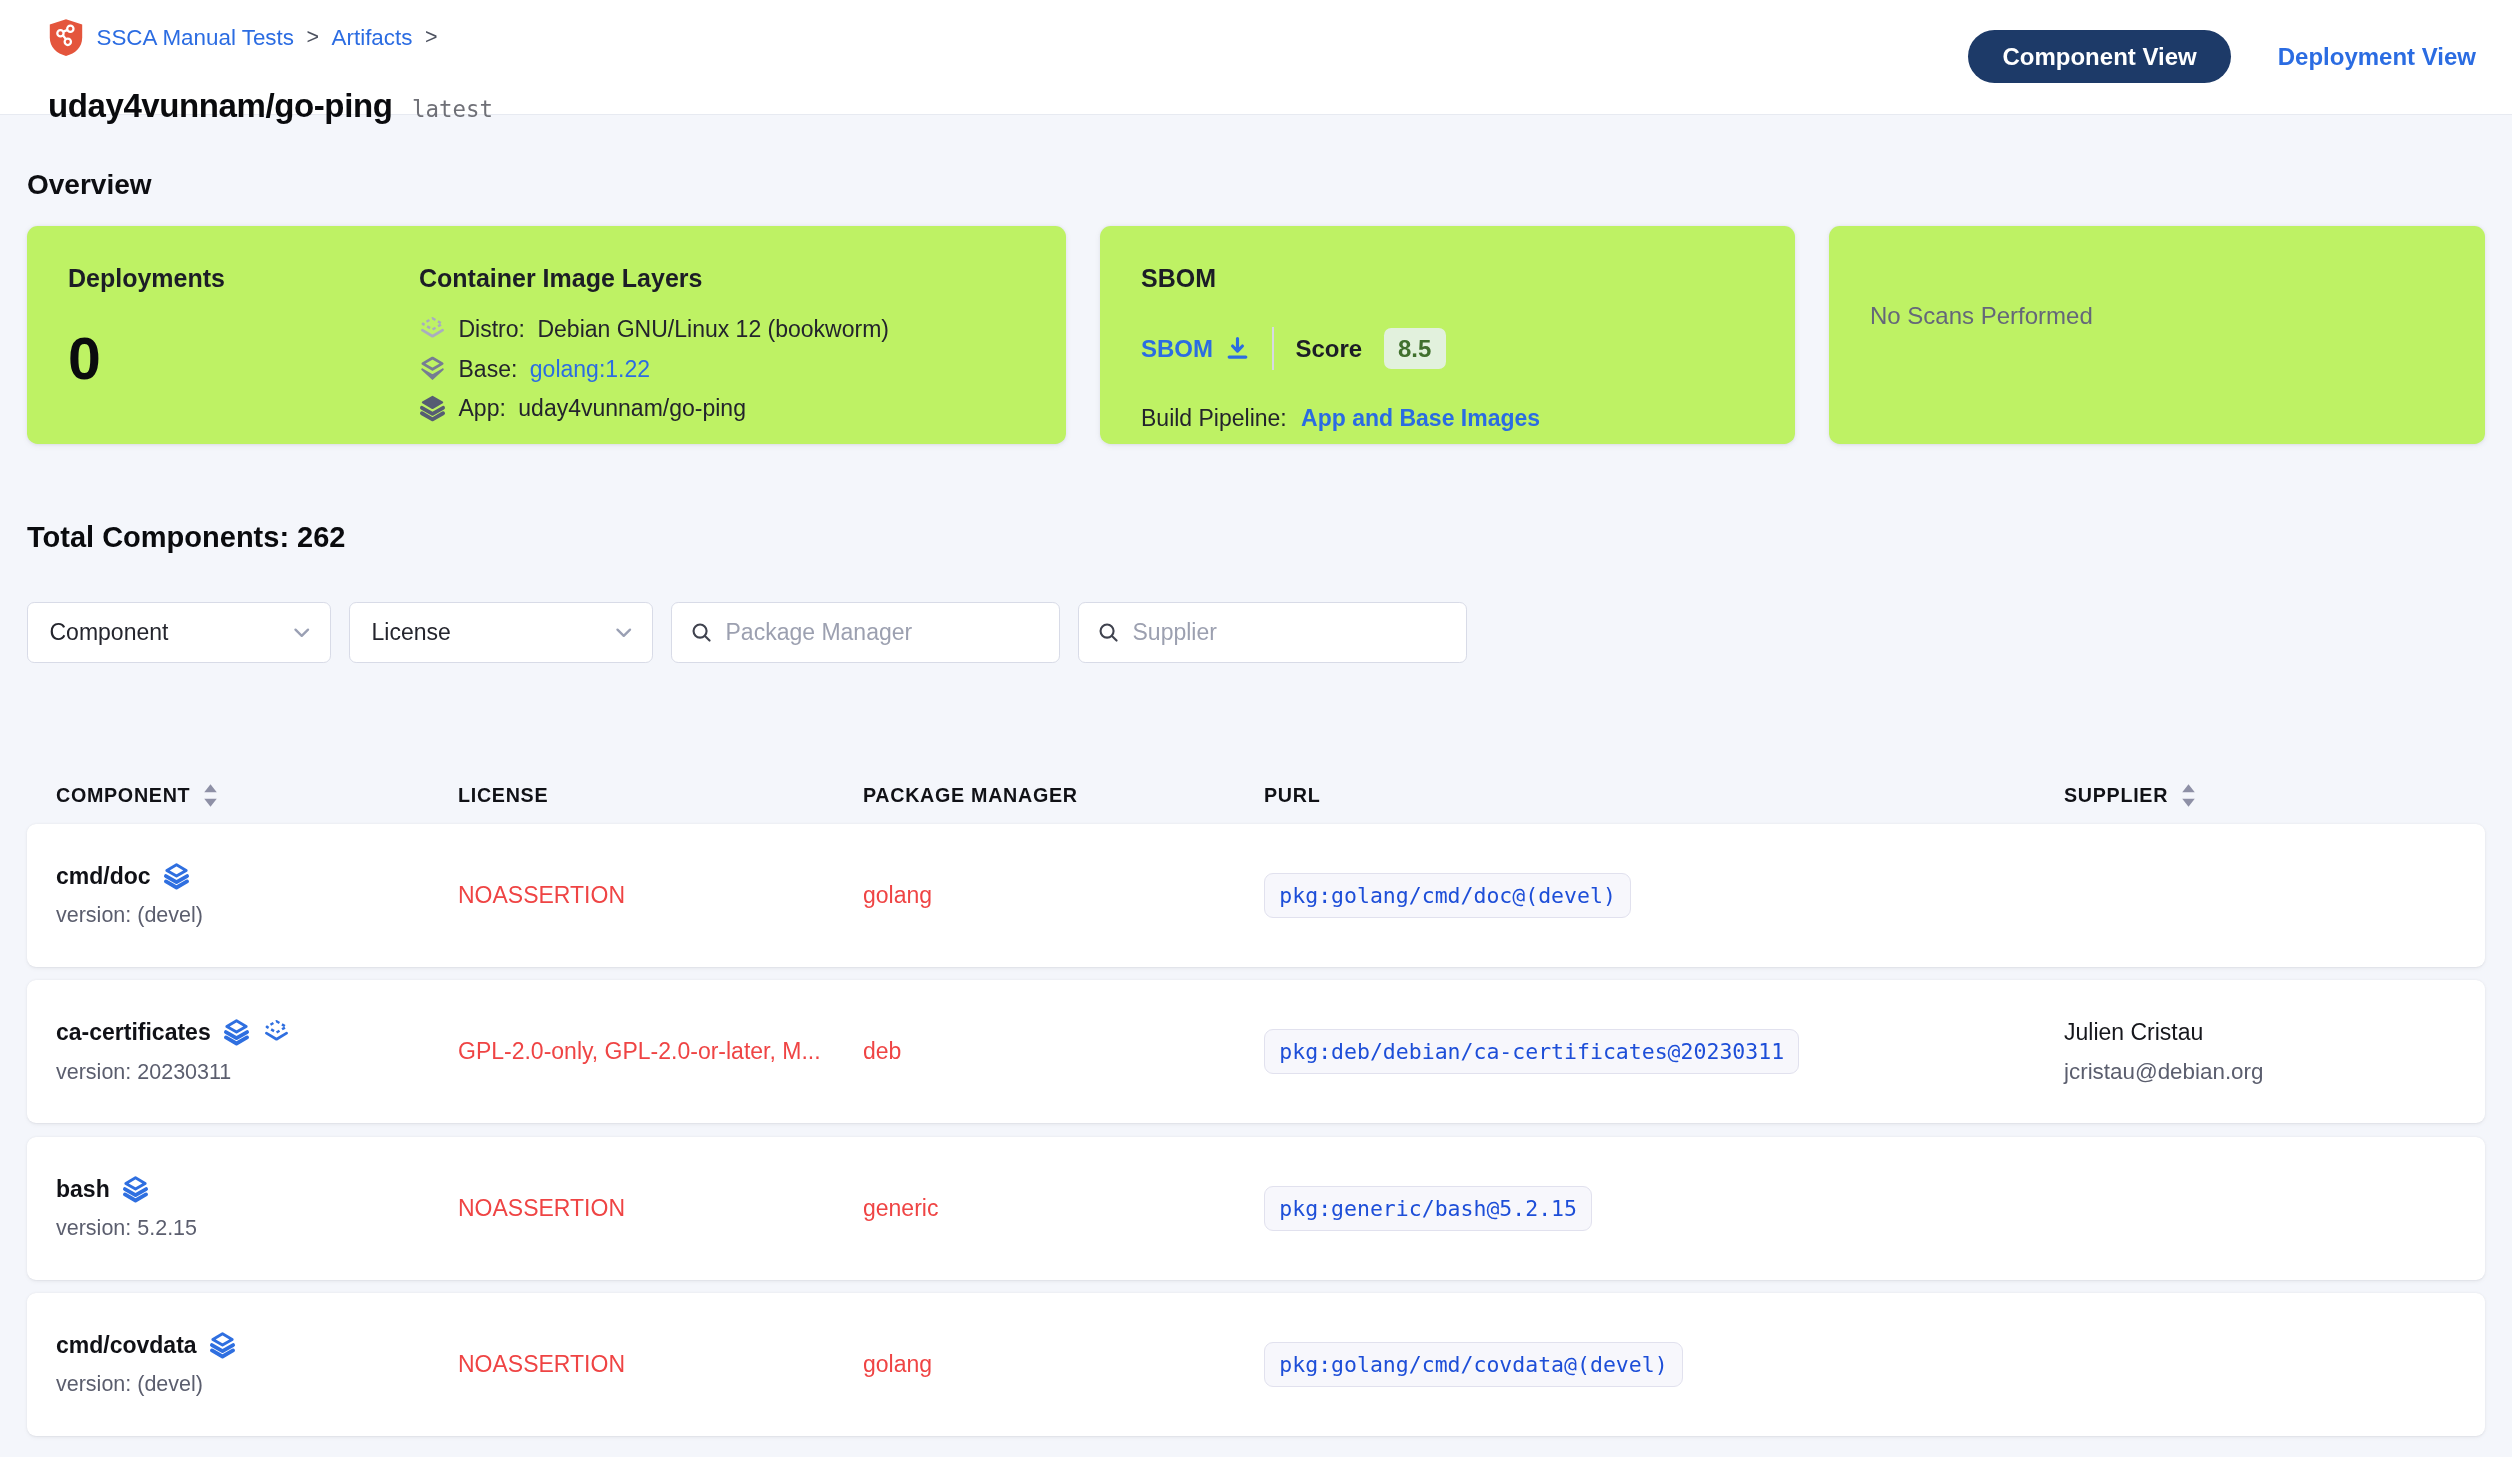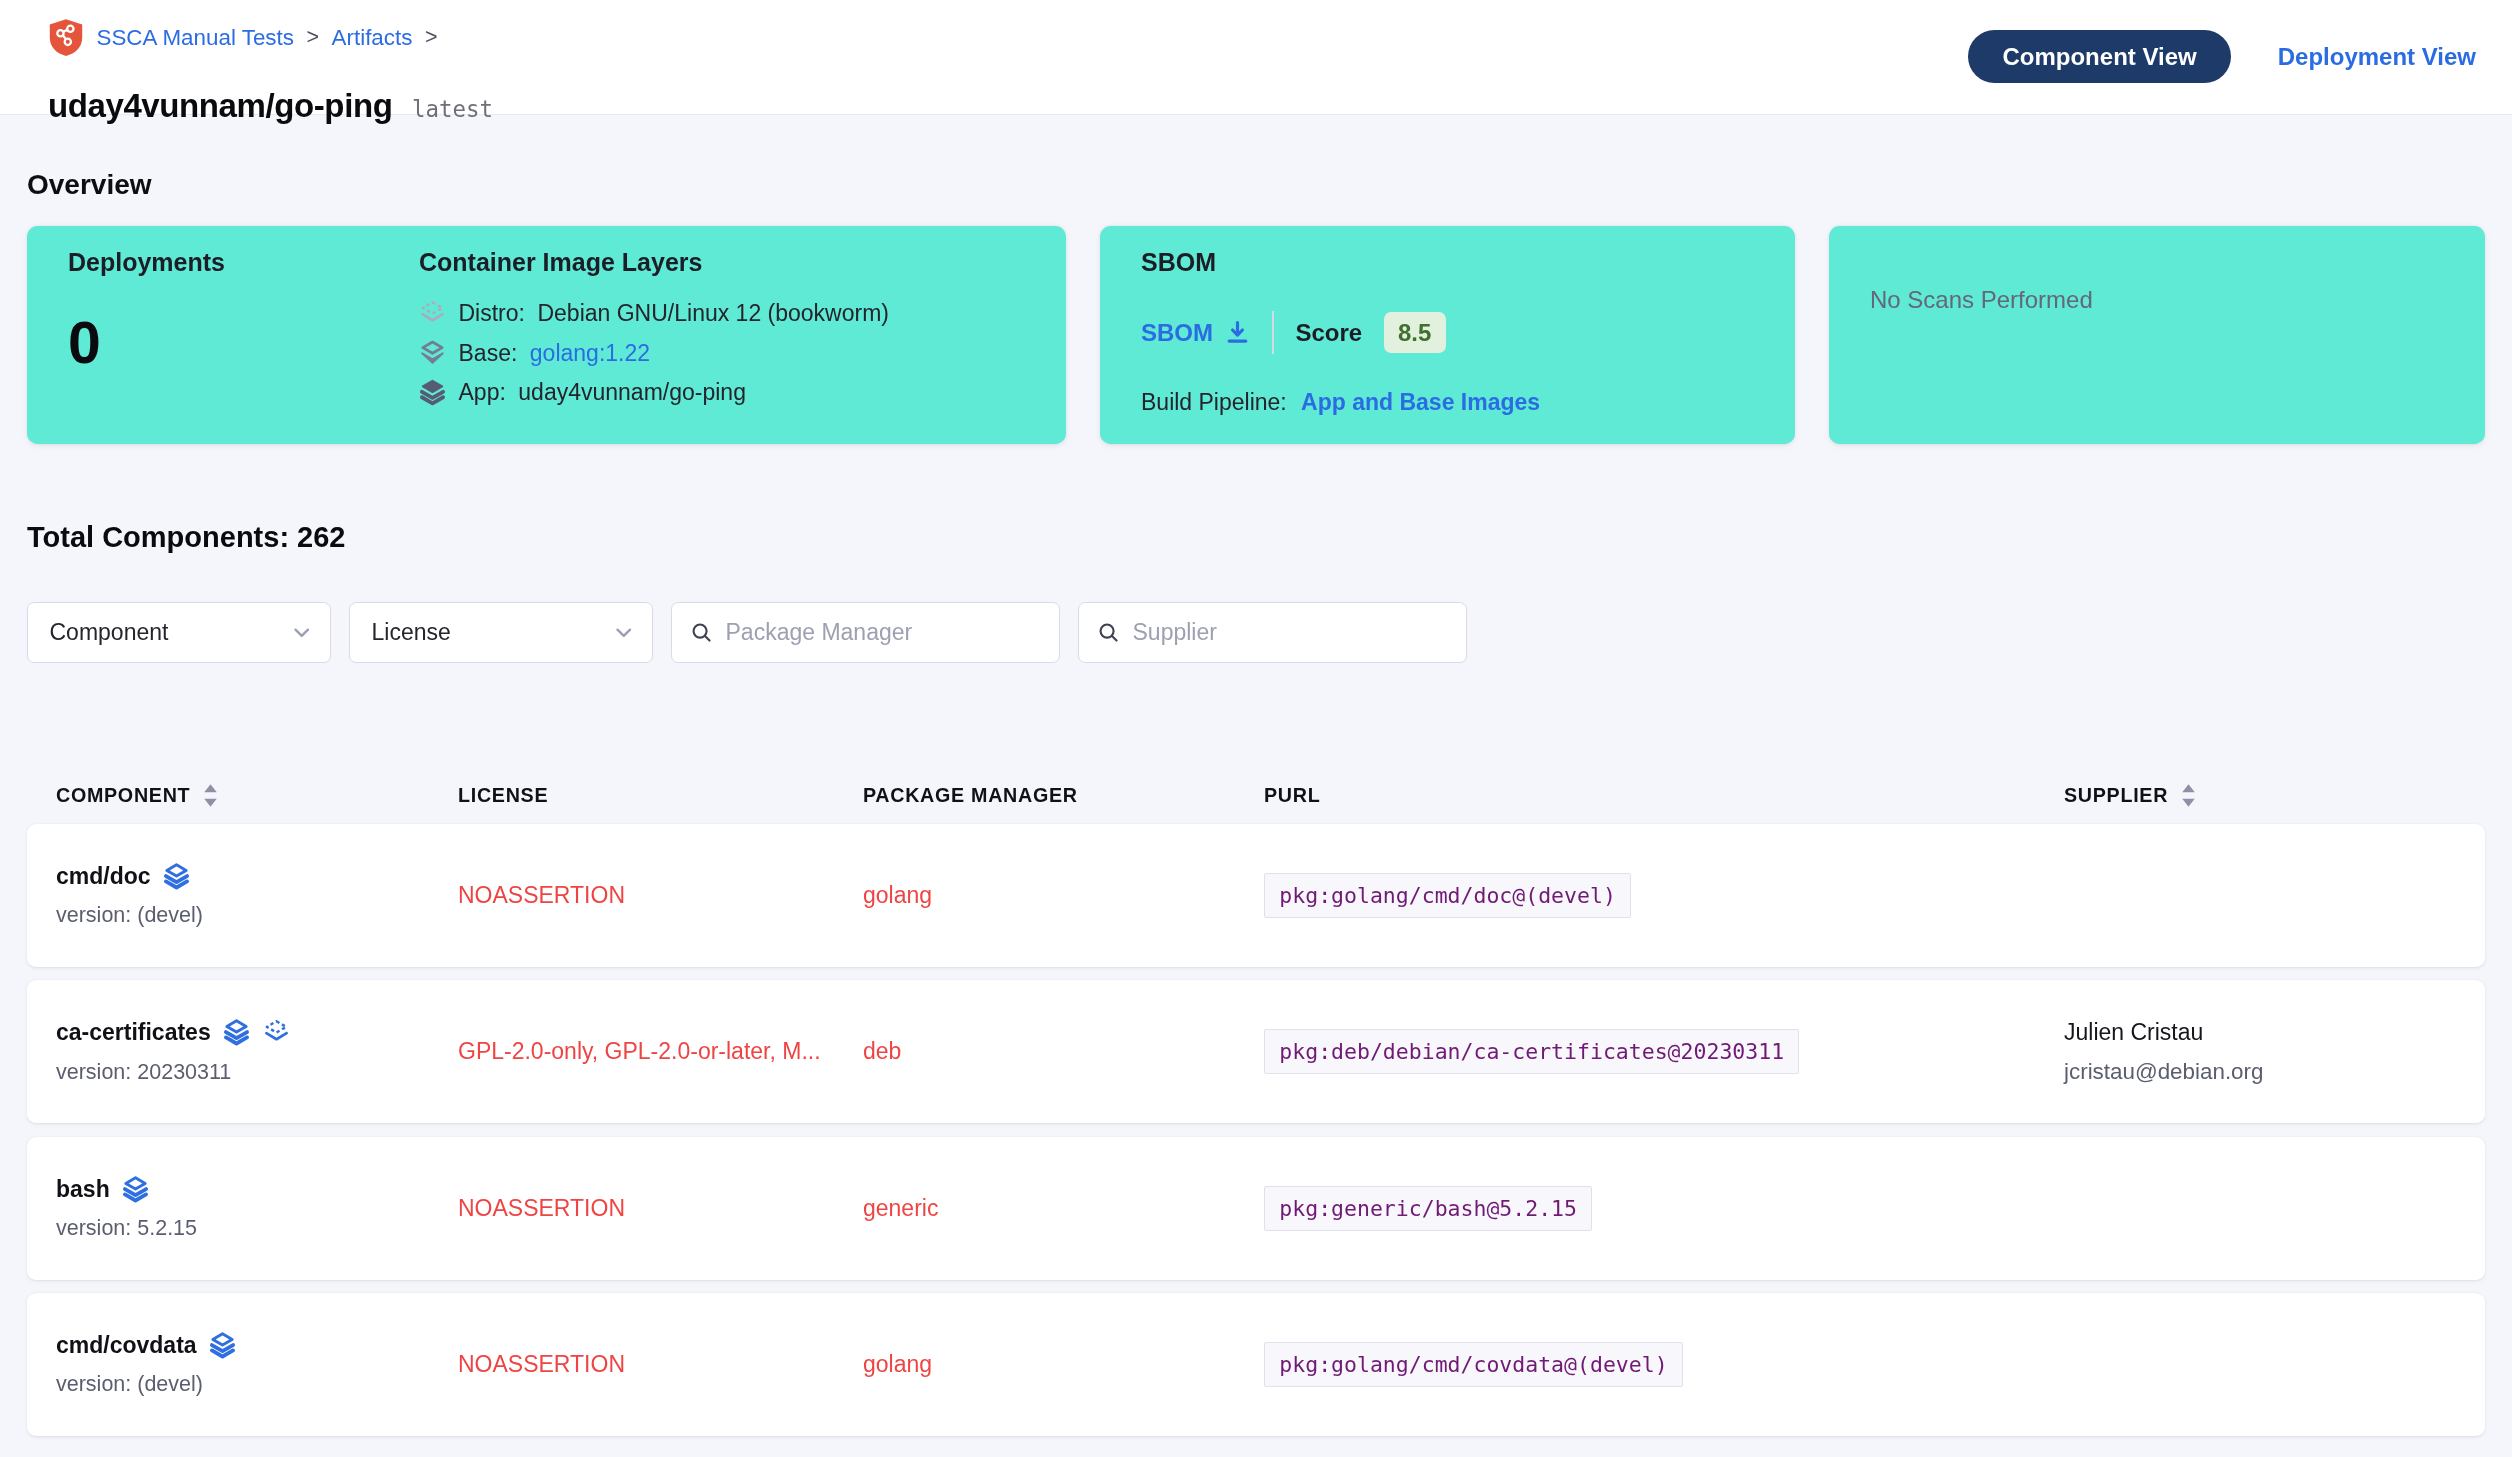--- a/index.html
+++ b/index.html
@@ -32,23 +32,23 @@
     padding: 12.5px 34px; border-radius: 894px; border: none; cursor: pointer;
     font-family: "Liberation Sans", sans-serif;
   }
   .link-view { color: #2b6ce2; font-weight: bold; font-size: 24px; text-decoration: none; }
 
   
   .content { padding: 0 27px; }
   .overview-heading { margin-top: 54px; font-size: 28px; font-weight: bold; color: #0d0e12; }
   .cards-row { display: flex; gap: 34px; margin-top: 25px; }
   .card {
-    background: #5eead4; border-radius: 10.7px; height: 218px;
+    background: #bef264; border-radius: 10.7px; height: 218px;
     box-shadow: 0 1.8px 7.2px rgba(40,41,61,.05), 0 0.9px 2.7px rgba(96,97,112,.10);
-    padding: 22px 41px;
+    padding: 38px 41px;
   }
   .card-title { font-size: 25px; font-weight: bold; color: #1c1d26; }
   .card-combined { width: 1039px; display: flex; }
   .col-deployments { width: 351px; }
   .deploy-count { font-size: 59px; font-weight: bold; color: #0a0b0e; margin-top: 32px; }
   .col-layers { flex: 1; }
   .layer-rows { margin-top: 23px; display: flex; flex-direction: column; gap: 12.5px; }
   .layer-row { display: flex; align-items: center; gap: 12.5px; font-size: 23px; color: #23242c; }
   .layer-row a { color: #2b6ce2; text-decoration: none; }
   .card-sbom { width: 695px; }
@@ -88,22 +88,22 @@
   .row-card {
     background: #ffffff; border-radius: 9px; height: 143px; margin-bottom: 13.4px;
     box-shadow: 0 1.8px 5.4px rgba(40,41,61,.04), 0 0.9px 1.8px rgba(96,97,112,.10);
     padding: 0 29px;
   }
   .comp-cell .name-line { display: flex; align-items: center; gap: 12.5px; }
   .comp-name { font-size: 23px; font-weight: bold; color: #101116; }
   .comp-version { margin-top: 13.4px; font-size: 21.5px; color: #5b5e6e; }
   .cell-text { font-size: 23px; color: #ef4444; }
   .purl-badge {
-    display: inline-block; font-family: "DejaVu Sans Mono", monospace; font-size: 21.5px; color: #701a75;
-    background: #f7f7fc; border: 1.8px solid #e1e1ee; border-radius: 2px; padding: 9px 14.3px;
+    display: inline-block; font-family: "DejaVu Sans Mono", monospace; font-size: 21.5px; color: #1d4ed8;
+    background: #f7f7fc; border: 1.8px solid #e1e1ee; border-radius: 9px; padding: 9px 14.3px;
   }
   .supplier-name { font-size: 23px; color: #16171c; }
   .supplier-email { margin-top: 13.4px; font-size: 22.4px; color: #5b5e6e; }
   .icon { display: inline-flex; flex: none; }
 </style>
 </head>
 <body>
 
 <svg width="0" height="0" style="position:absolute">
   <defs>

